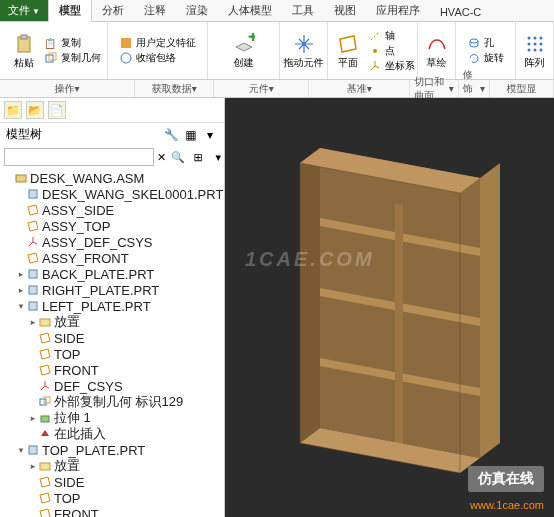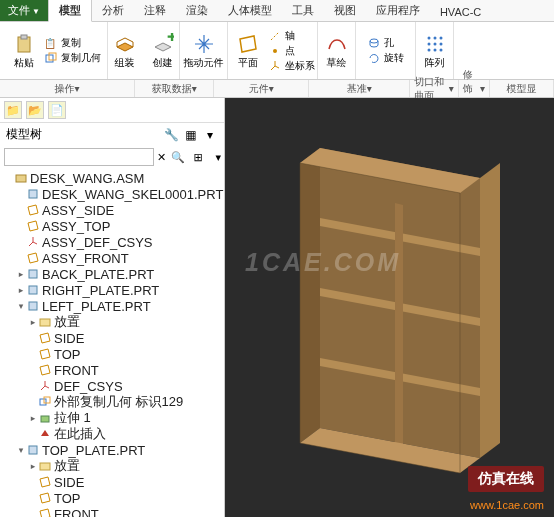--- a/index.html
+++ b/index.html
@@ -43,22 +43,22 @@
 
   .tree { flex:1; overflow:auto; padding: 2px 0; }
   .node { display:flex; align-items:center; height: 16px; white-space:nowrap; cursor: pointer; }
   .node .tw { width: 10px; text-align:center; color:#666; font-size:9px; }
   .node .nico { width:14px; height:14px; display:inline-flex; align-items:center; justify-content:center; margin-right:2px; }
   .node .nlbl { font-size: 13px; color:#222; }
   .d0{padding-left:4px}.d1{padding-left:16px}.d2{padding-left:28px}
 
   
   .viewport { flex:1; background: #2b2b2b; position: relative; display:flex; align-items:center; justify-content:center; }
-  .wm { position:absolute; color:rgba(255,255,255,0.25); font-size:25px; font-weight:bold; font-style: italic; letter-spacing: 3px; left: 20px; top: 150px; }
-  .wm2 { position:absolute; right:10px; bottom:25px; background:#7f1d1d; color:#fff; font-size:14px; padding:4px 10px; font-weight:bold; border-radius:2px; }
+  .wm { position:absolute; color:rgba(255,255,255,0.25); font-size:20px; font-weight:bold; font-style: italic; letter-spacing: 3px; left: 20px; top: 150px; }
+  .wm2 { position:absolute; right:10px; bottom:25px; background:#737373; color:#fff; font-size:14px; padding:4px 10px; font-weight:bold; border-radius:2px; }
   .wm3 { position:absolute; right:10px; bottom:6px; color:#ff8c1a; font-size:11px; font-weight:normal; }
 
   
   .stroke-blue{stroke:#3b78c7;fill:none;stroke-width:1.5}
   .fill-orange{fill:#e8a23b}
 </style>
 </head>
 <body>
 
 <div class="tabs">
@@ -96,31 +96,44 @@
               <svg width="12" height="12">
                 <rect x="1" y="3" width="7" height="7" fill="none" stroke="#3b78c7"></rect>
                 <rect x="4" y="1" width="7" height="7" fill="none" stroke="#e8a23b"></rect>
               </svg>
             </span>
             <span>复制几何</span>
           </div>
       </div>
     </div>
   </div>
+  <div class="rgroup" style="width:100px">
+    <div class="items">
+      <div class="rsmall">
+        <div>
+            <span class="sico">
+              <svg width="12" height="12">
+                <rect x="1" y="1" width="10" height="10" class="fill-orange"></rect>
+              </svg>
+            </span>
+            <span>用户定义特征</span>
+          </div>
+        <div>
+            <span class="sico">
+              <svg width="12" height="12">
+                <circle cx="6" cy="6" r="5" fill="none" stroke="#3b78c7"></circle>
+              </svg>
+            </span>
+            <span>收缩包络</span>
+          </div>
+      </div>
+    </div>
+  </div>
   <div class="rgroup" style="width:72px">
     <div class="items">
-      <div class="rbig">
-        <span class="ico">
-            <svg width="22" height="22">
-              <path d="M3 14 L11 18 L19 14 L11 10 Z" class="fill-orange" stroke="#aa6600"></path>
-              <path d="M3 14 L3 9 L11 5 L19 9 L19 14" fill="none" stroke="#aa6600"></path>
-            </svg>
-          </span>
-        <span class="lbl">组装</span>
-      </div>
       <div class="rbig">
         <span class="ico">
             <svg width="22" height="22">
               <path d="M3 14 L11 18 L19 14 L11 10 Z" fill="#ddd" stroke="#888"></path>
               <text x="15" y="8" font-size="12" fill="#3a9b3a">✚</text>
             </svg>
           </span>
         <span class="lbl">创建</span>
       </div>
     </div>

